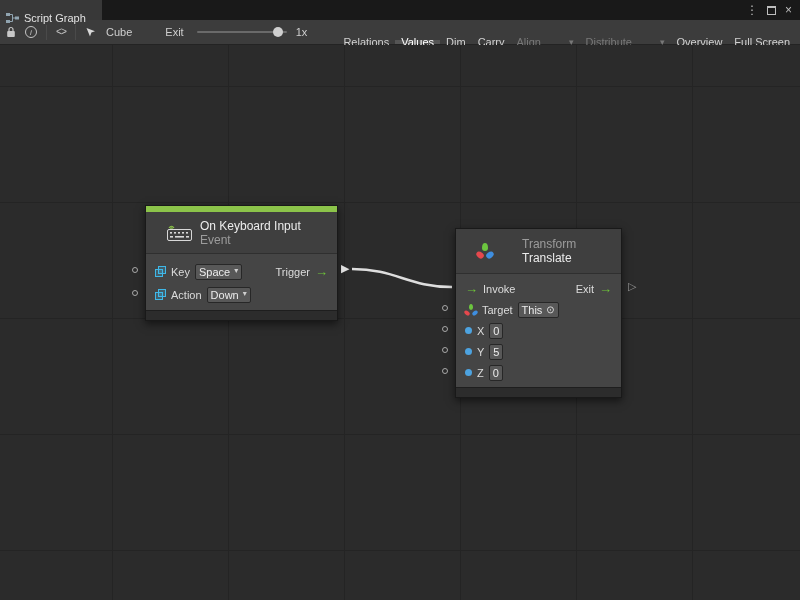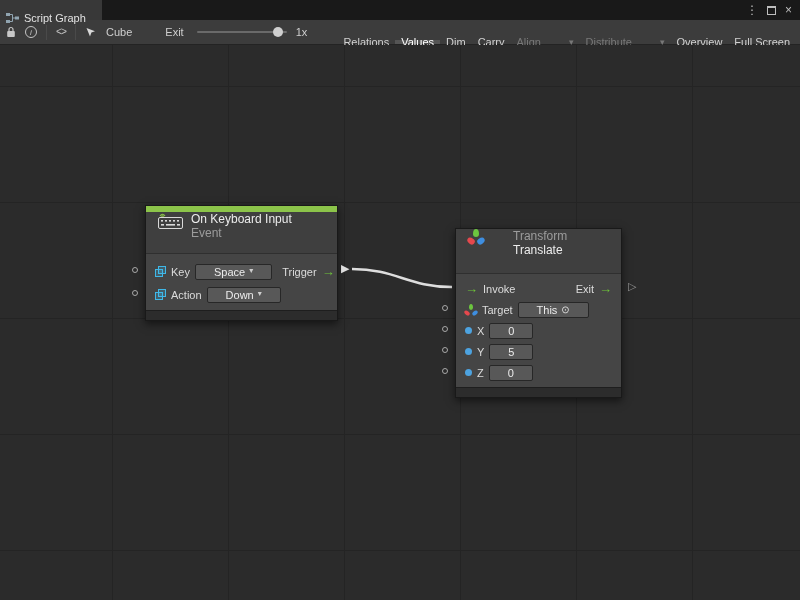--- a/index.html
+++ b/index.html
@@ -41,35 +41,35 @@
       linear-gradient(to bottom, #242424 1px, transparent 1px),
       linear-gradient(to right, #242424 1px, transparent 1px);
     background-size:116px 116px;
     background-position:0 41px, 112px 0; }
   .wires{ position:absolute; left:0; top:0; pointer-events:none; }
 
   
   .node{ position:absolute; background:#454545; border:1px solid #191919;
     box-shadow:0 3px 8px rgba(0,0,0,.55); font-size:11px; color:#D8D8D8; }
   .accent{ height:6px; background:#8CC44A; }
-  .nheader{ background:#3F3F3F; display:flex; align-items:flex-start; gap:8px;
-    padding:0 12px; height:41px; }
+  .nheader{ background:#3F3F3F; display:flex; align-items:center; gap:8px;
+    padding:0 21px; height:41px; }
   .nheader.n2{ height:44px;gap:29px; }
   .ntitle{ font-size:12px; color:#ECECEC; }
   .nsub{ font-size:12px; color:#9C9C9C; }
   .nbody{ border-top:1px solid #2F2F2F; padding:6px 0 4px; }
   .nbody.n2{ padding:4px 0; }
   .nrow{ height:23px; display:flex; align-items:center; gap:5px; padding:0 9px; }
   .nbody.n2 .nrow{ height:21px; }
   .flex{ flex:1; }
   .plabel{ color:#DCDCDC; }
   .nfooter{ height:10px; background:#2C2C2C; border-top:1px solid #1E1E1E; }
 
   .dd, .valuebox{ display:inline-flex; align-items:flex-start; gap:4px; background:#585858;
-    border:1px solid #272727; border-radius:2px; padding:1px 18px; color:#ECECEC; font-size:11px; }
+    border:1px solid #272727; border-radius:2px; padding:1px 3px; color:#ECECEC; font-size:11px; }
   .caret{ font-size:8px; color:#CFCFCF; }
   .tdot{ font-size:10px; color:#DDDDDD; }
 
   .flow-arrow{ color:#6EC539; font-weight:700; font-size:13px; line-height:1; }
   .bdot{ width:7px; height:7px; border-radius:50%; background:#4DA3E0; display:inline-block; }
 
   .obj-icon{ position:relative; width:11px; height:11px; display:inline-block; flex:0 0 11px; }
   .obj-icon::before, .obj-icon::after{ content:""; position:absolute; width:6px; height:6px;
     border:1px solid #3FB8E8; background:rgba(63,184,232,.22); }
   .obj-icon::before{ left:0; bottom:0; } .obj-icon::after{ right:0; top:0; }

